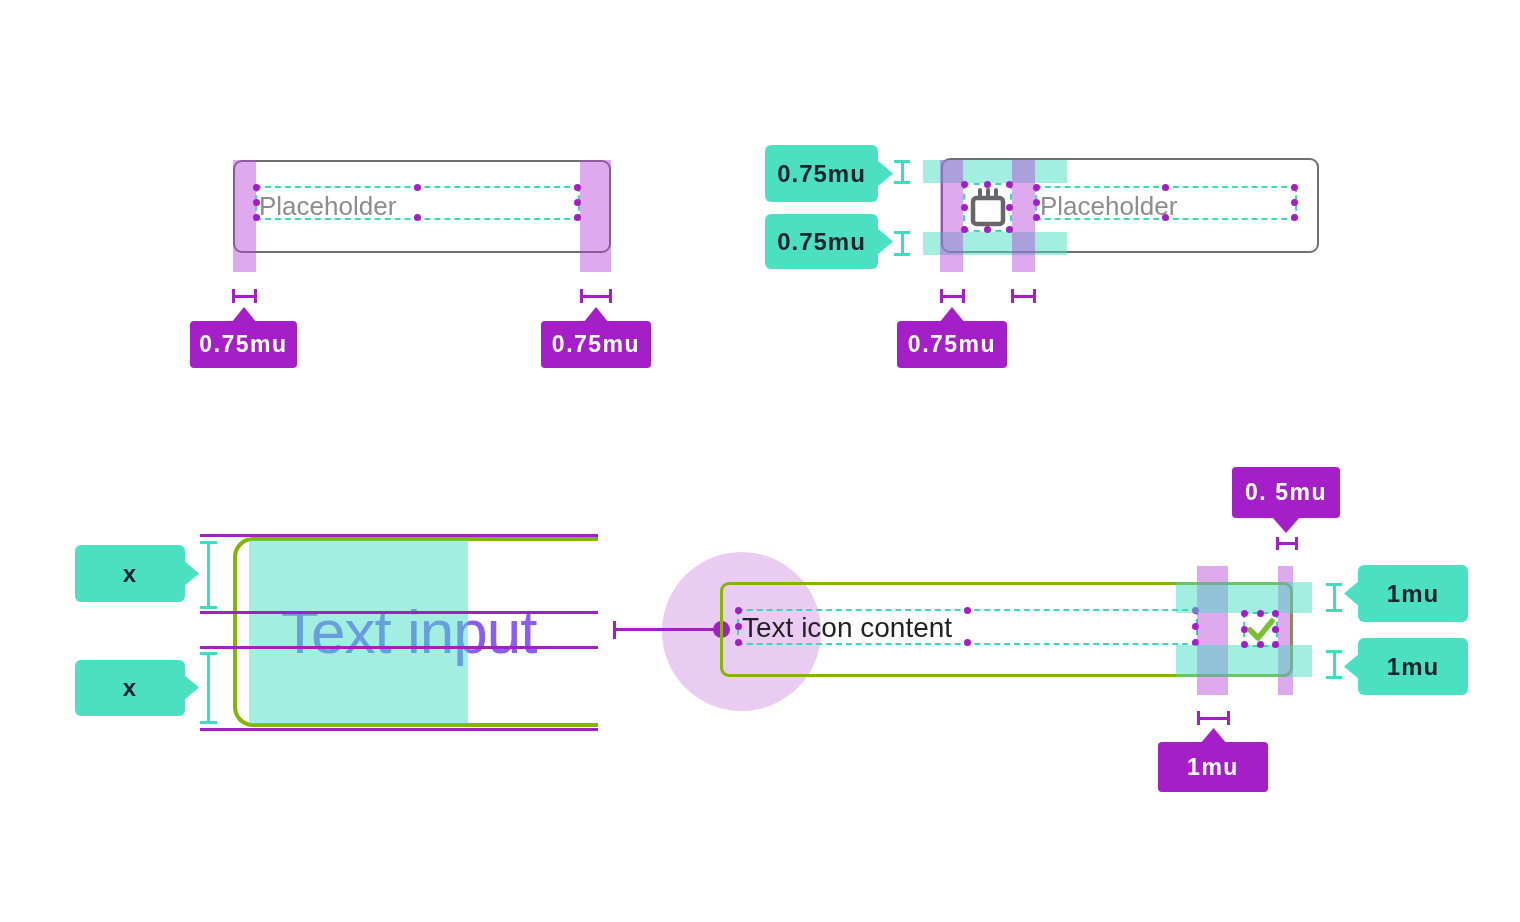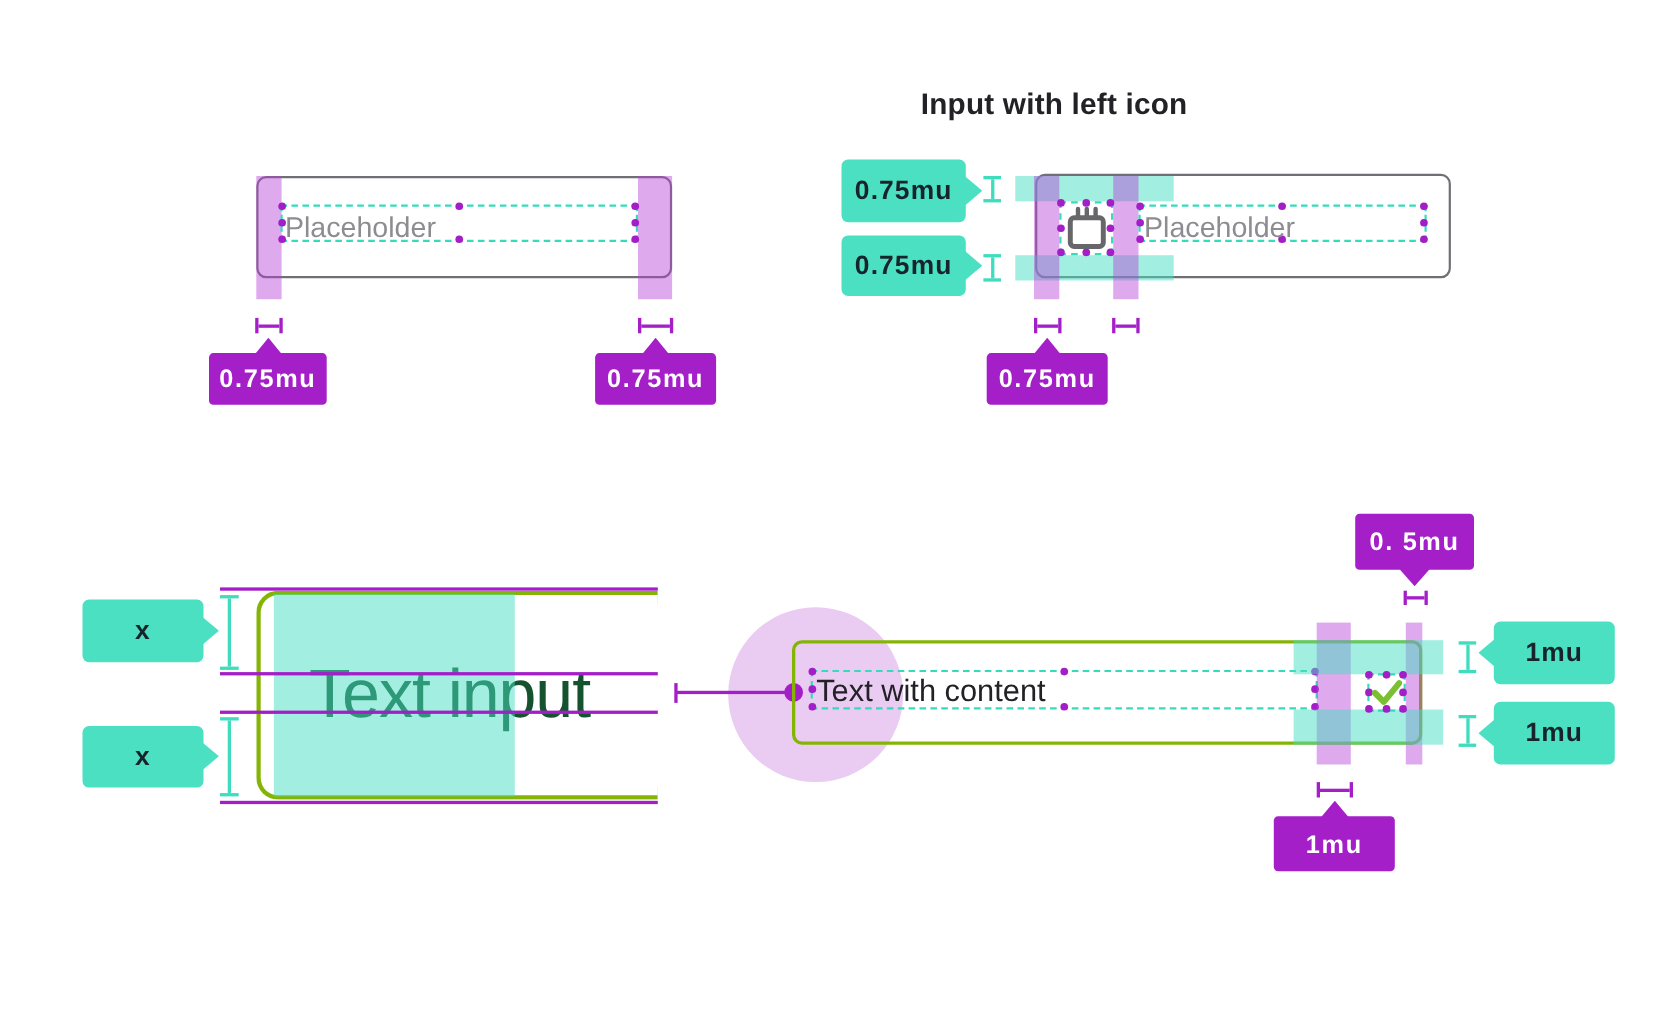--- a/index.html
+++ b/index.html
@@ -26,21 +26,21 @@
   .tri-down{clip-path:polygon(0 0,100% 0,50% 100%);}
   .tri-right{clip-path:polygon(0 0,100% 50%,0 100%);}
   .tri-left{clip-path:polygon(100% 0,0 50%,100% 100%);}
   
   .h-measure{border-left:3px solid #A51FC9;border-right:3px solid #A51FC9;display:flex;align-items:center;box-sizing:border-box;}
   .h-measure::after{content:"";flex:1;height:3px;background:#A51FC9;}
   
   .i-measure{border-top:3px solid #3FDCBD;border-bottom:3px solid #3FDCBD;display:flex;justify-content:center;box-sizing:border-box;}
   .i-measure::after{content:"";width:3px;background:#3FDCBD;}
   .hline{background:#A41EC8;height:3px;}
-  .big-text{font-size:62px;color:#14532d;letter-spacing:-1px;white-space:nowrap;}
+  .big-text{font-size:62px;color:#8b5cf6;letter-spacing:-1px;white-space:nowrap;}
   .content-text{font-size:28px;color:#212126;white-space:nowrap;}
 </style>
 </head>
 <body>
 
 <div id="canvas">
 
 
   <div class="abs input-box" style="left:233px;top:160px;width:378px;height:93px;"></div>
   <div class="abs pbar" style="left:233px;top:160px;width:23px;height:112px;"></div>
@@ -58,21 +58,20 @@
   <div class="abs placeholder-text" style="left:259px;top:191px;">Placeholder</div>
 
   <div class="abs h-measure" style="left:232px;top:289px;width:25px;height:14px;"></div>
   <div class="abs h-measure" style="left:580px;top:289px;width:32px;height:14px;"></div>
 
   <div class="abs tri tri-up purple" style="left:231px;top:307px;width:26px;height:16px;"></div>
   <div class="abs tt tt-purple" style="left:190px;top:321px;width:107px;height:47px;">0.75mu</div>
   <div class="abs tri tri-up purple" style="left:583px;top:307px;width:26px;height:16px;"></div>
   <div class="abs tt tt-purple" style="left:541px;top:321px;width:110px;height:47px;">0.75mu</div>
 
-  <div class="abs heading" style="left:837px;top:80px;">Input with left icon</div>
 
   <div class="abs input-box" style="left:941px;top:158px;width:378px;height:95px;"></div>
   <div class="abs tband" style="left:923px;top:160px;width:144px;height:23px;"></div>
   <div class="abs tband" style="left:923px;top:232px;width:144px;height:23px;"></div>
   <div class="abs pbar" style="left:940px;top:160px;width:23px;height:112px;"></div>
   <div class="abs pbar" style="left:1012px;top:160px;width:23px;height:112px;"></div>
 
   <div class="abs dash-teal" style="left:963px;top:183px;width:49px;height:49px;">
       <span class="pdot" style="left: calc(0% - 4px); top: calc(0% - 4px);"></span>
       <span class="pdot" style="left: calc(50% - 4px); top: calc(0% - 4px);"></span>
@@ -141,21 +140,21 @@
   <div class="abs dash-teal" style="left:737px;top:609px;width:461px;height:36px;">
       <span class="pdot" style="left: calc(0% - 4px); top: calc(0% - 4px);"></span>
       <span class="pdot" style="left: calc(50% - 4px); top: calc(0% - 4px);"></span>
       <span class="pdot" style="left: calc(100% - 4px); top: calc(0% - 4px);"></span>
       <span class="pdot" style="left: calc(0% - 4px); top: calc(50% - 4px);"></span>
       <span class="pdot" style="left: calc(100% - 4px); top: calc(50% - 4px);"></span>
       <span class="pdot" style="left: calc(0% - 4px); top: calc(100% - 4px);"></span>
       <span class="pdot" style="left: calc(50% - 4px); top: calc(100% - 4px);"></span>
       <span class="pdot" style="left: calc(100% - 4px); top: calc(100% - 4px);"></span>
     </div>
-  <div class="abs content-text" style="left:742px;top:612px;">Text with content</div>
+  <div class="abs content-text" style="left:742px;top:612px;">Text icon content</div>
 
   <div class="abs pbar" style="left:1197px;top:566px;width:31px;height:129px;"></div>
   <div class="abs pbar" style="left:1278px;top:566px;width:15px;height:129px;"></div>
   <div class="abs tband" style="left:1176px;top:582px;width:136px;height:31px;"></div>
   <div class="abs tband" style="left:1176px;top:645px;width:136px;height:32px;"></div>
 
   <div class="abs dash-teal" style="left:1243px;top:612px;width:35px;height:35px;">
       <span class="pdot" style="left: calc(0% - 4px); top: calc(0% - 4px);"></span>
       <span class="pdot" style="left: calc(50% - 4px); top: calc(0% - 4px);"></span>
       <span class="pdot" style="left: calc(100% - 4px); top: calc(0% - 4px);"></span>

